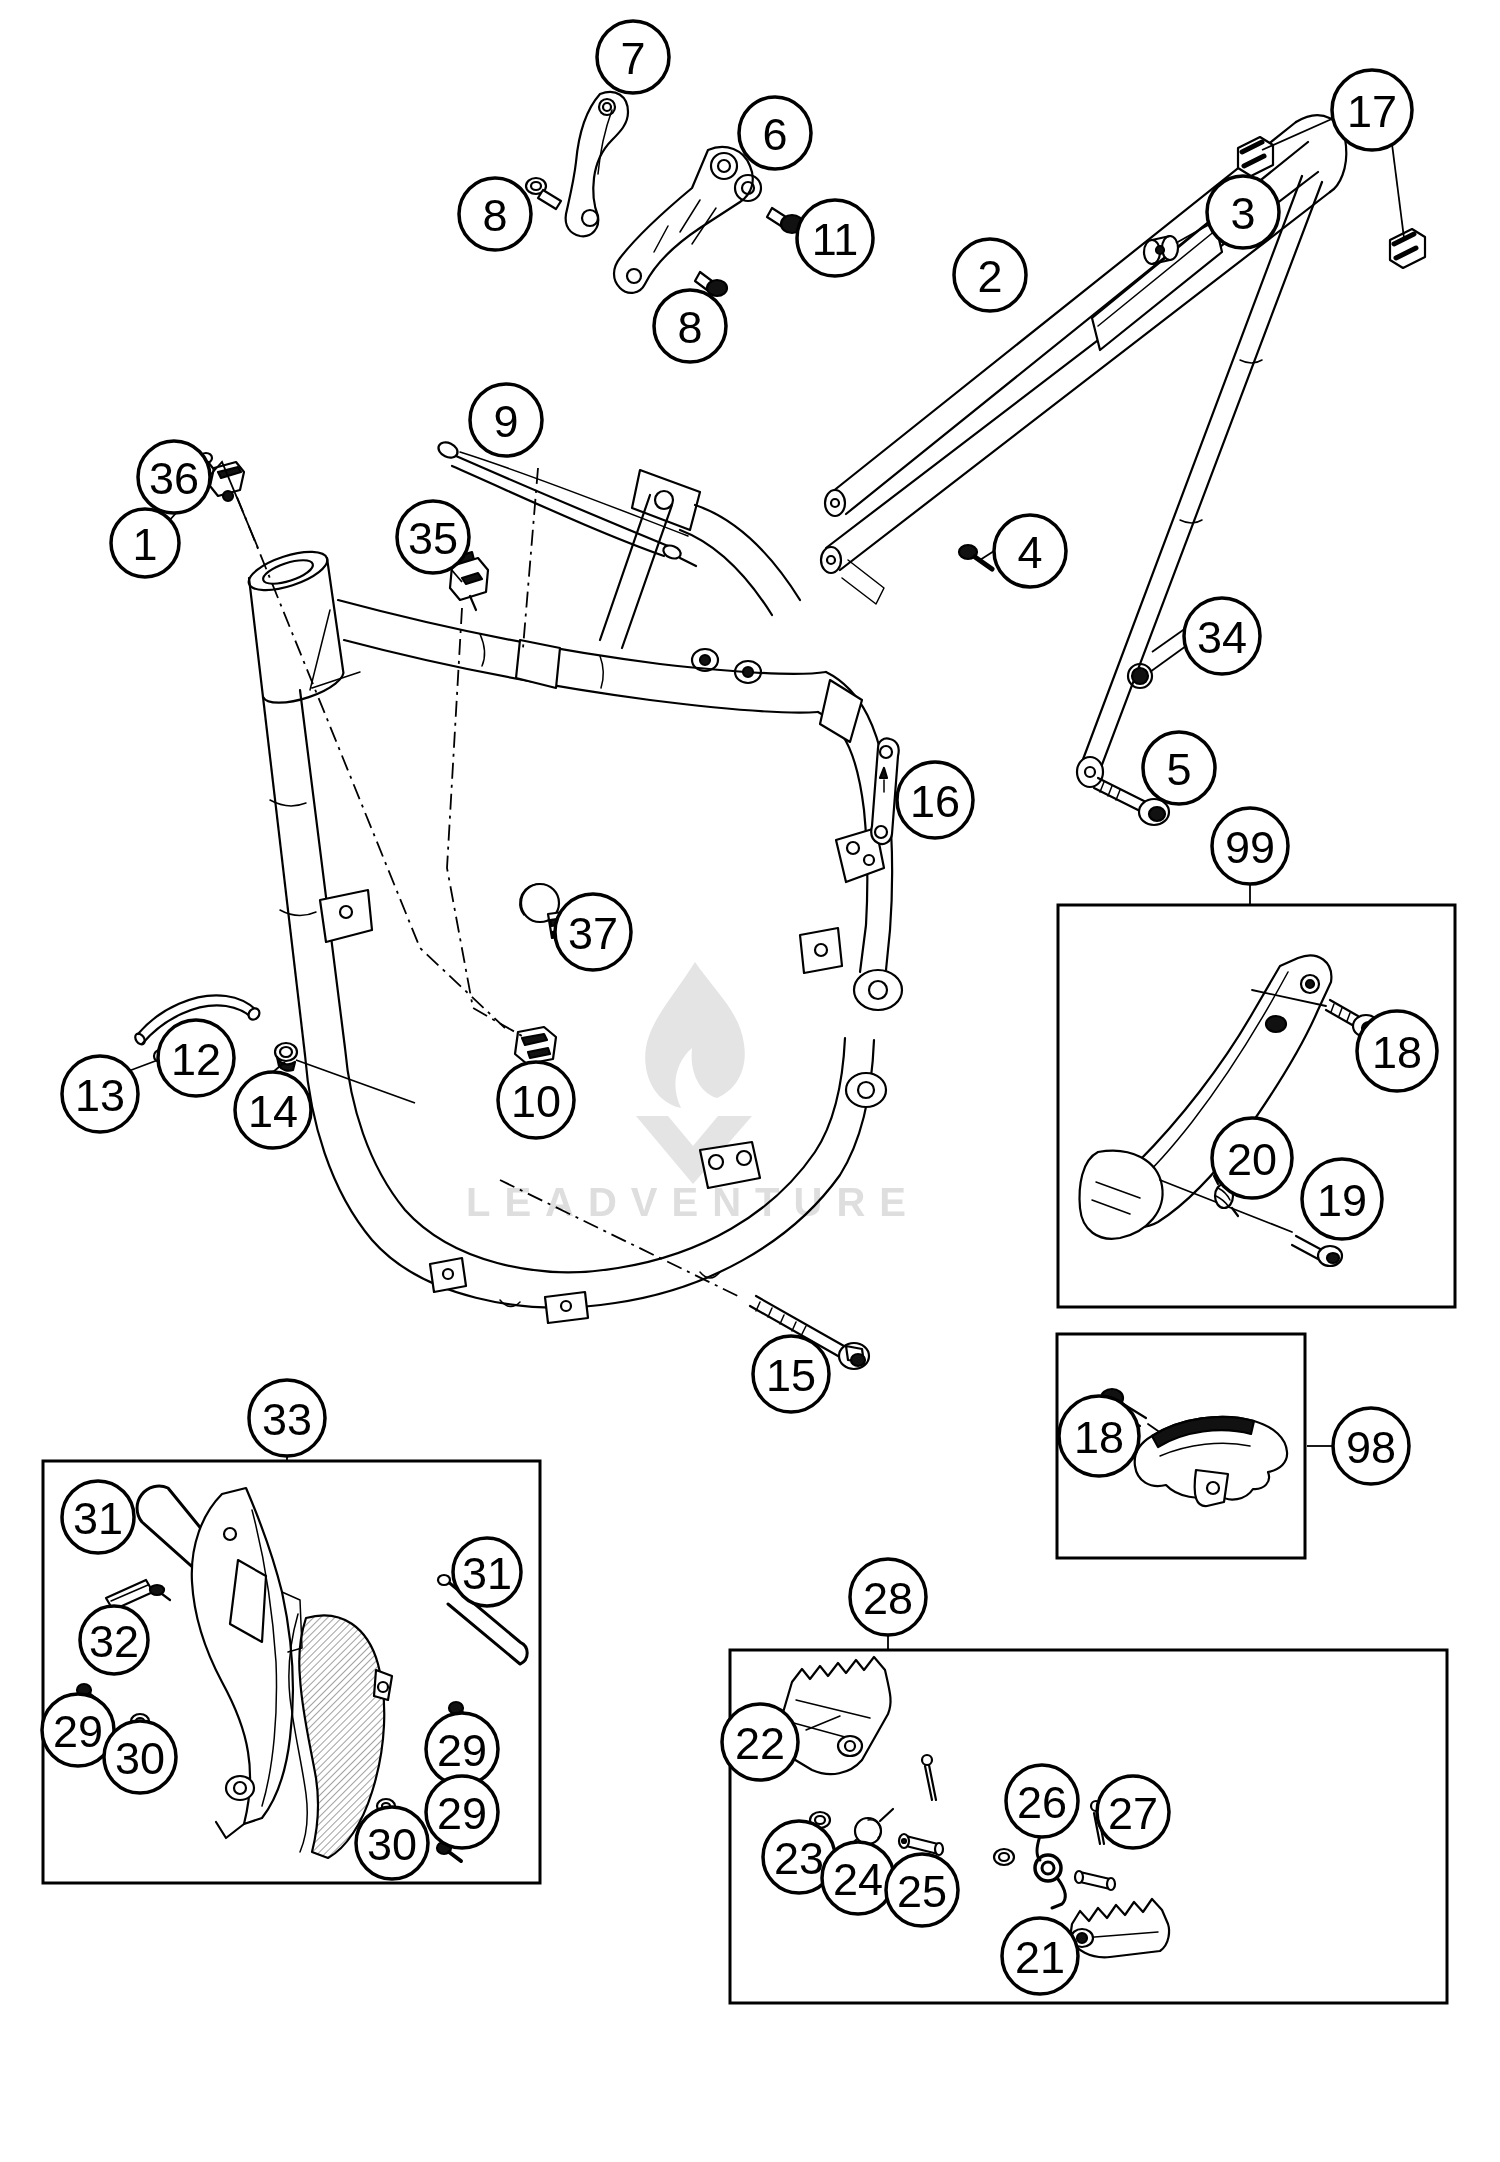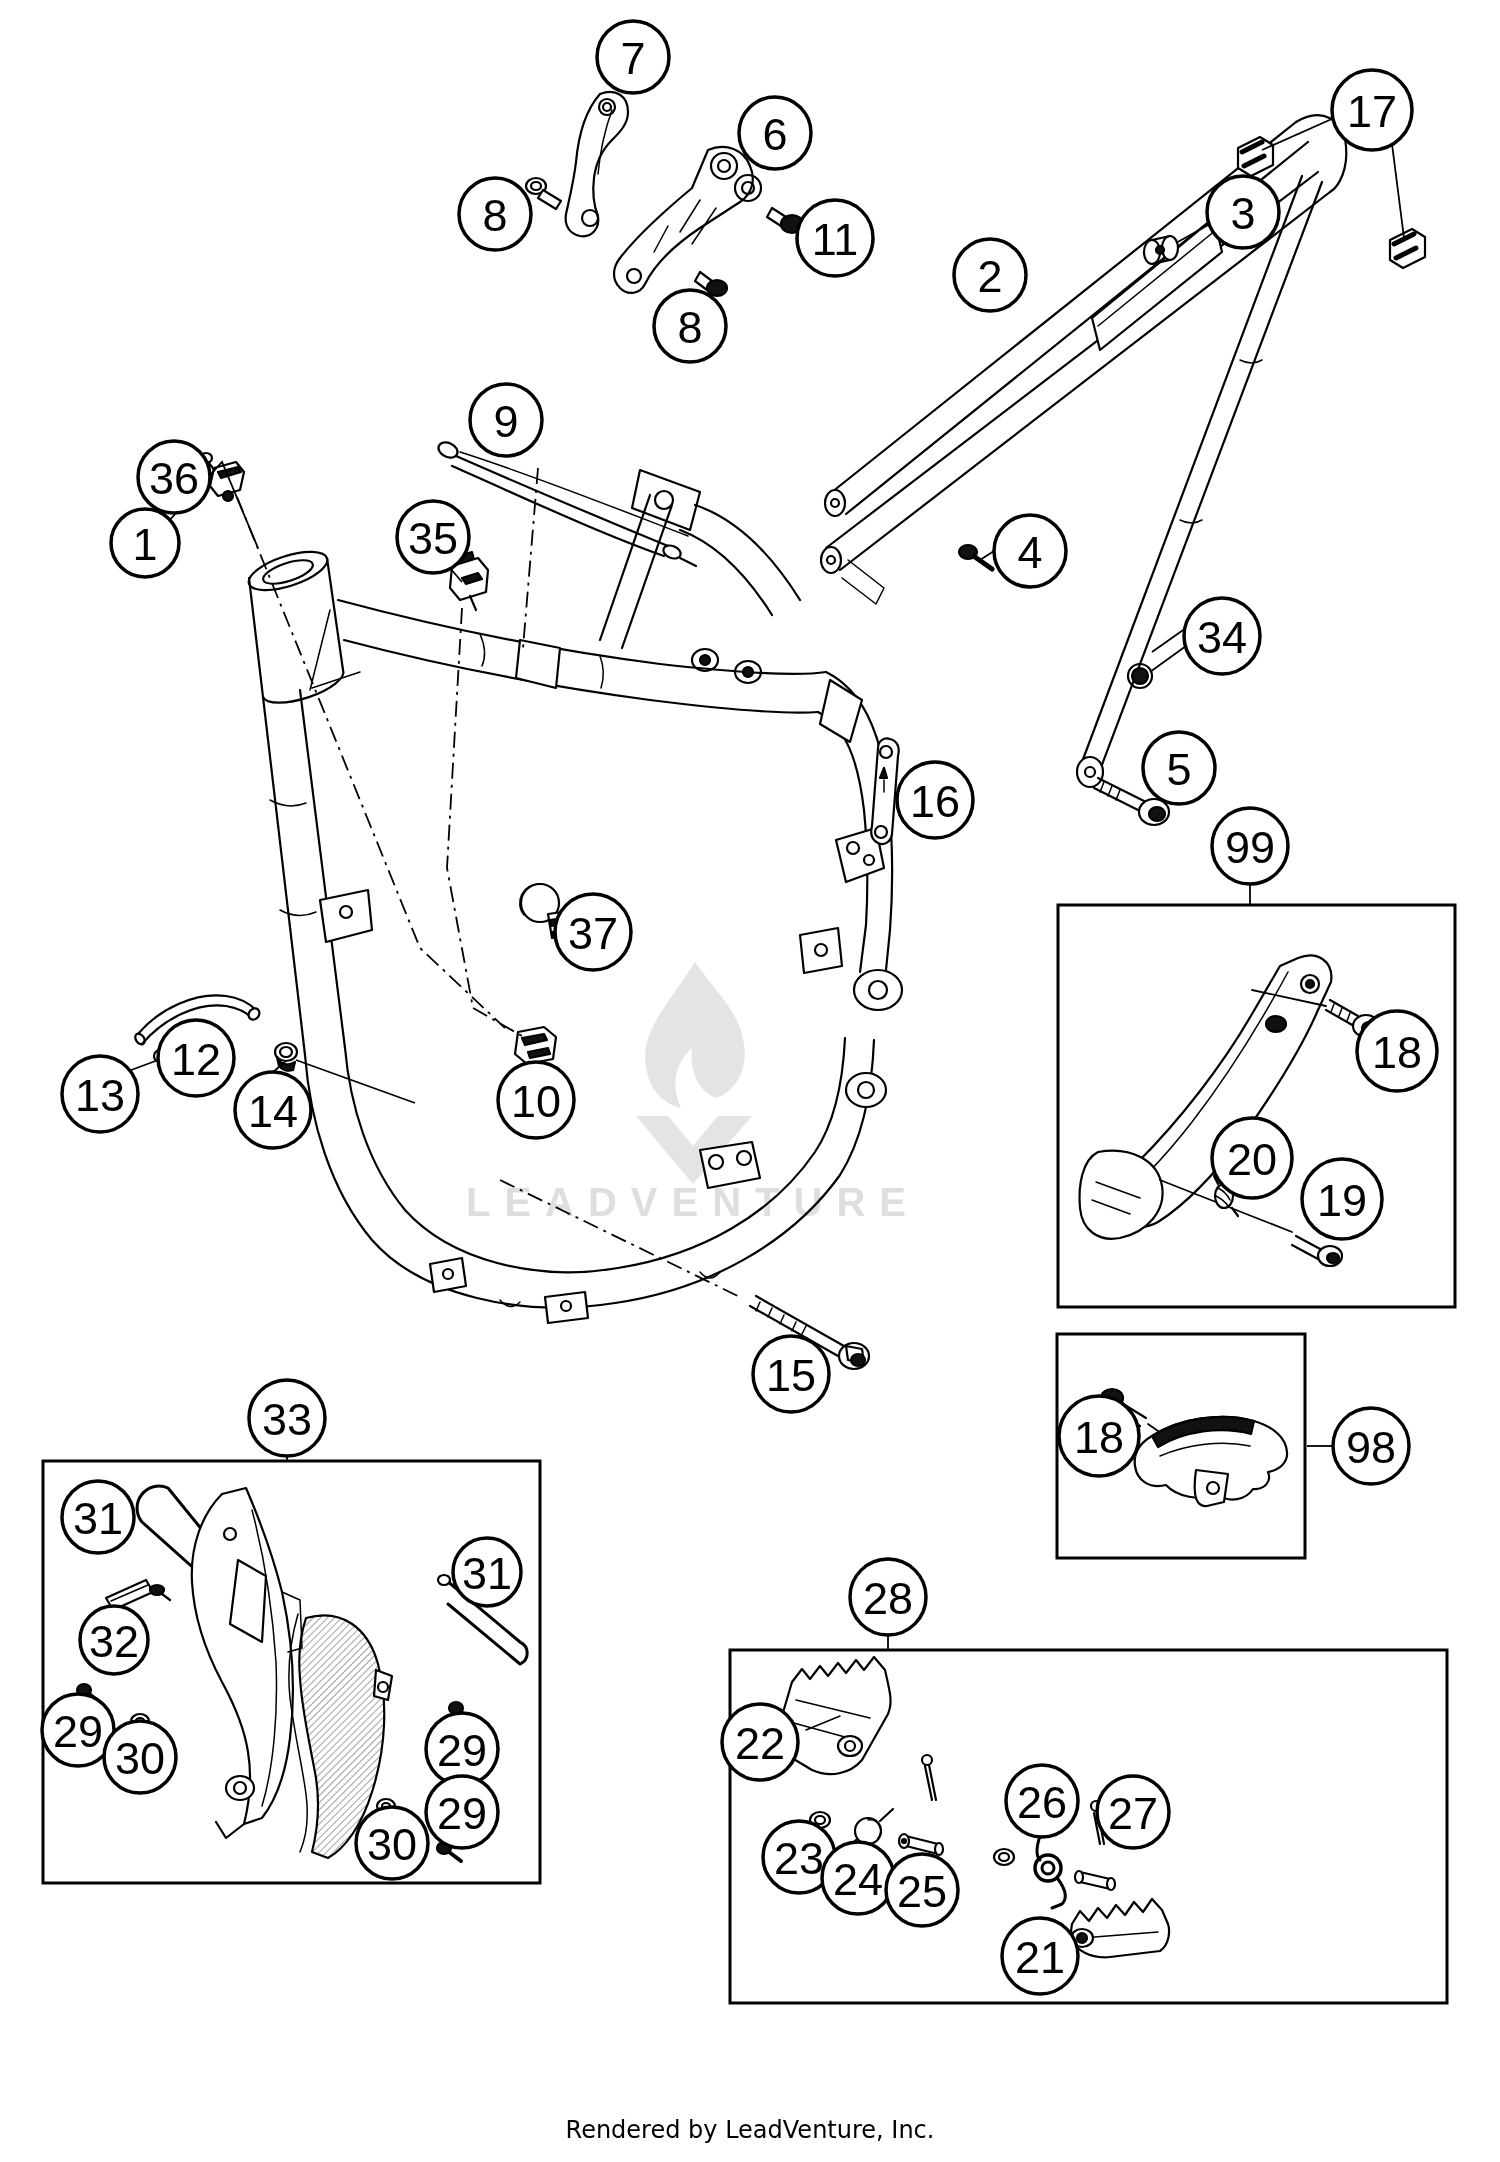--- a/index.html
+++ b/index.html
@@ -540,14 +540,13 @@
           <circle cx="1371" cy="1446" r="38" fill="#fff" stroke="#000000" stroke-width="3.5"></circle>
           <text x="1371" y="1447" text-anchor="middle" dominant-baseline="central" class="callout-num">98</text>
         </g>
         <g>
           <circle cx="1250" cy="846" r="38" fill="#fff" stroke="#000000" stroke-width="3.5"></circle>
           <text x="1250" y="847" text-anchor="middle" dominant-baseline="central" class="callout-num">99</text>
         </g>
       </g>
 </svg>
 
-<div class="footer">Rendered by LeadVenture, Inc.</div>
 </div>
 
 </body></html>

